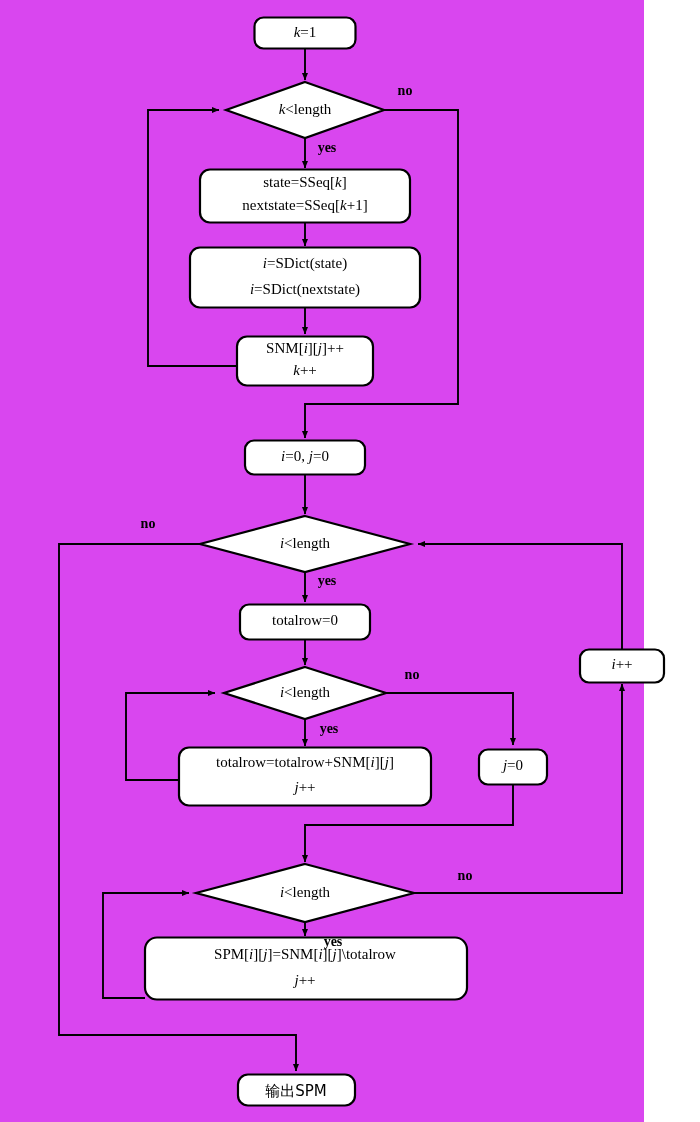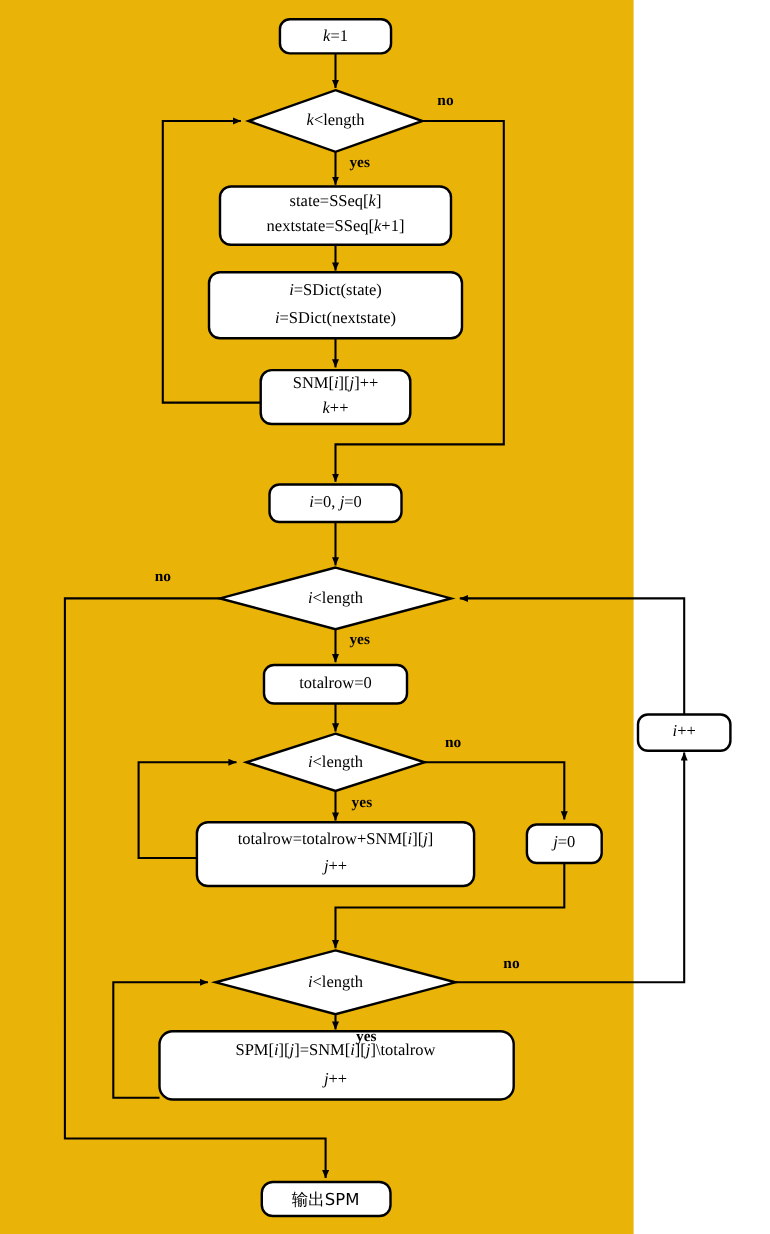--- a/index.html
+++ b/index.html
@@ -8,23 +8,23 @@
     background: #ffffff;
   }
   body {
     width: 700px;
     height: 1122px;
     font-family: "Liberation Serif", "DejaVu Serif", serif;
     overflow: hidden;
   }
   #flowchart-root {
     position: relative;
-    width: 576px;
+    width: 644px;
     height: 1122px;
-    background: #eab308;
+    background: #d946ef;
   }
   svg#flow-svg {
     position: absolute;
     left: 0;
     top: 0;
     width: 700px;
     height: 1122px;
   }
   .node-shape {
     fill: #ffffff;

